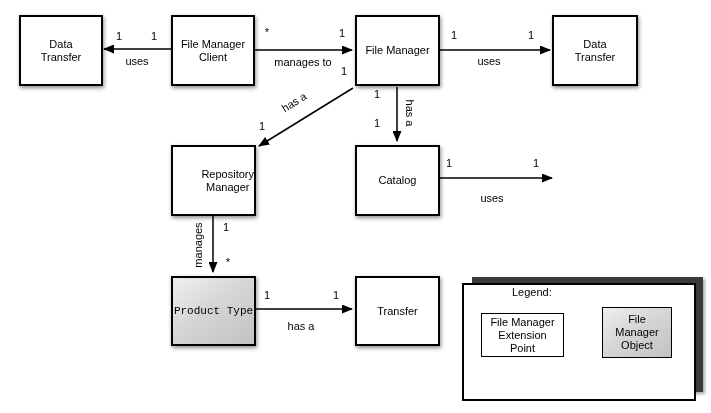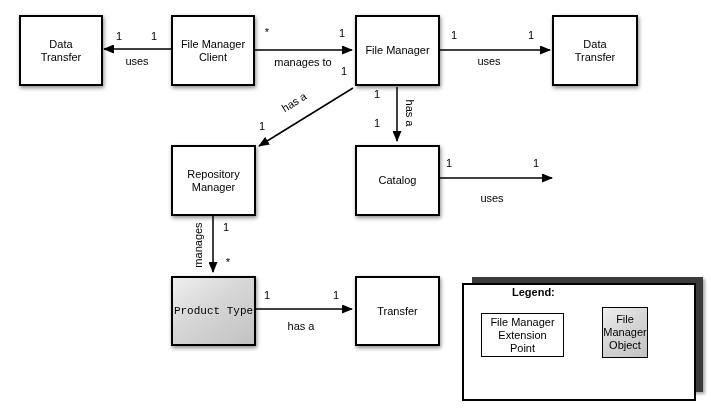--- a/index.html
+++ b/index.html
@@ -20,42 +20,42 @@
   .elabel, .mult {
     position:absolute; font-size:11px; line-height:12px; white-space:pre-line;
     transform:translateX(-50%);
   }
   .rot { transform:translate(-50%,-50%) rotate(var(--a)); }
   
   .n-dtl  { left:19px;  top:15px;  width:84px; height:71px; }
   .n-fmc  { left:171px; top:15px;  width:84px; height:71px; }
   .n-fm   { left:355px; top:15px;  width:85px; height:71px; }
   .n-dtr  { left:552px; top:15px;  width:86px; height:71px; }
-  .n-rm   { left:171px; top:145px; width:85px; height:71px; }
+  .n-rm   { left:171px; top:145px; width:85px; height:71px;justify-content:flex-end; }
   .n-cat  { left:355px; top:145px; width:85px; height:71px; }
   .n-val  { left:556px; top:145px; width:83px; height:70px; }
   .n-pt   { left:171px; top:276px; width:85px; height:70px;font-family:Liberation Mono, monospace; }
   .n-ver  { left:355px; top:276px; width:85px; height:70px; }
   
   .legend-shadow {
     position:absolute; left:472px; top:277px; width:231px; height:115px;
     background:#3b3b3b; box-shadow:2px 2px 3px rgba(0,0,0,0.35);
   }
   .legend-box {
     position:absolute; left:462px; top:283px; width:234px; height:118px;
     box-sizing:border-box; background:#ffffff; border:2.5px solid #000;
   }
-  .legend-title { position:absolute; left:468px; top:286px; font-size:11px; font-weight:bold;padding-left:44px; }
+  .legend-title { position:absolute; left:468px; top:286px; font-size:11px; font-weight:normal;padding-left:44px; }
   .legend-node {
     position:absolute; box-sizing:border-box; background:#fff; border:1.5px solid #000;
     display:flex; align-items:center; justify-content:center; text-align:center;
     font-size:11px; line-height:13px; white-space:pre-line;
   }
   .lg-ext { left:481px; top:313px; width:83px; height:44px; }
-  .lg-obj { left:602px; top:307px; width:46px; height:51px;
+  .lg-obj { left:602px; top:307px; width:70px; height:51px;
             background:linear-gradient(145deg,#efefef 0%,#d6d6d6 45%,#c2c2c2 100%); }
   .lg-assoc { position:absolute; left:602px; top:363px; transform:translateX(-50%);
               font-size:11px; line-height:13px; text-align:center; white-space:pre-line; }
 </style>
 </head>
 <body>
 
 <div class="stage">
 
   <svg class="wires">

